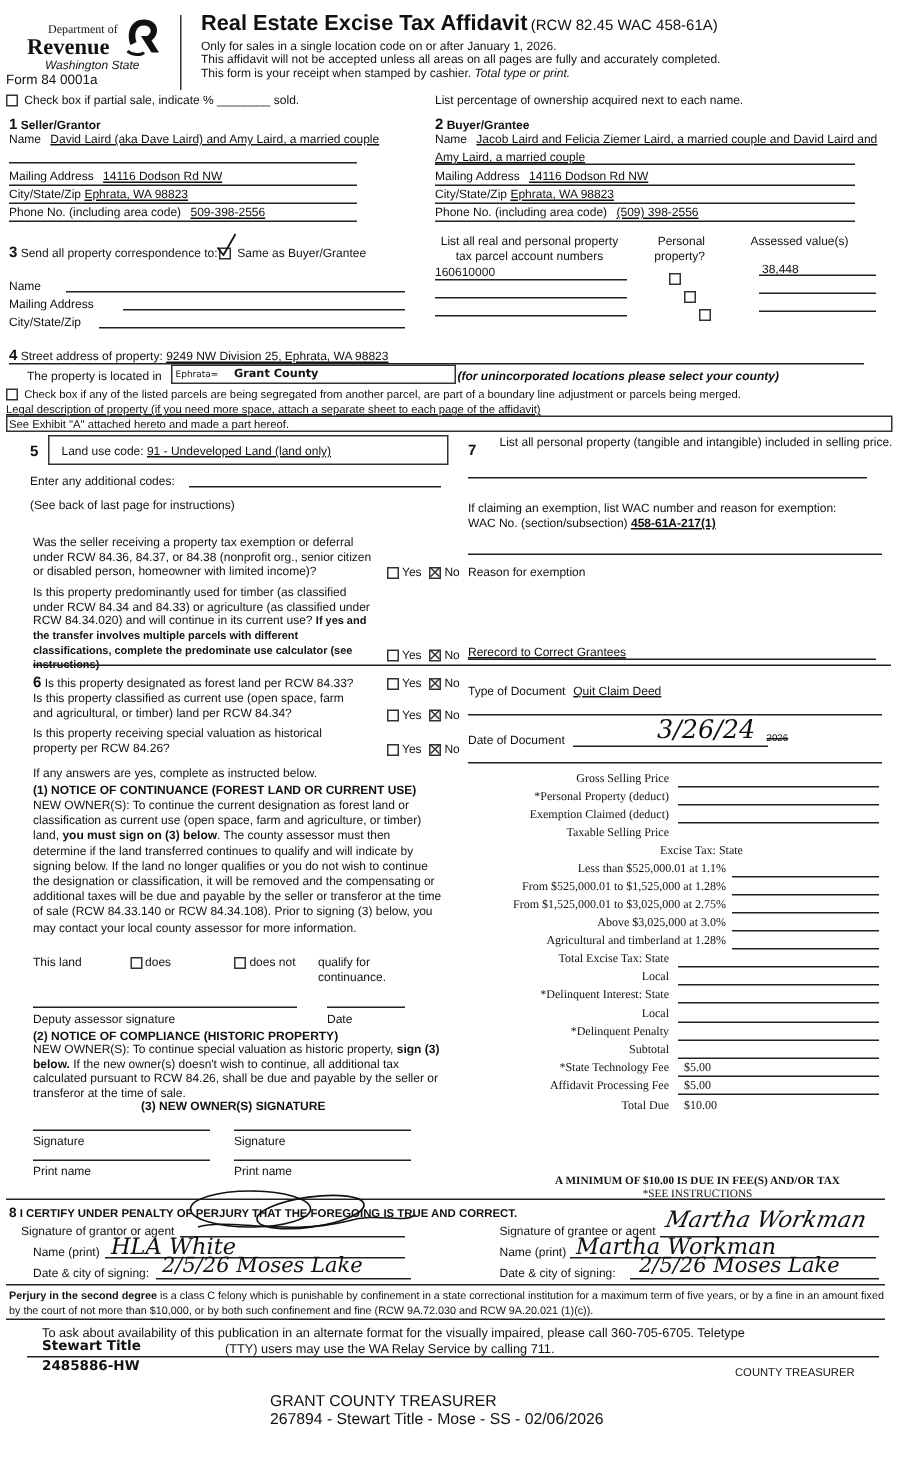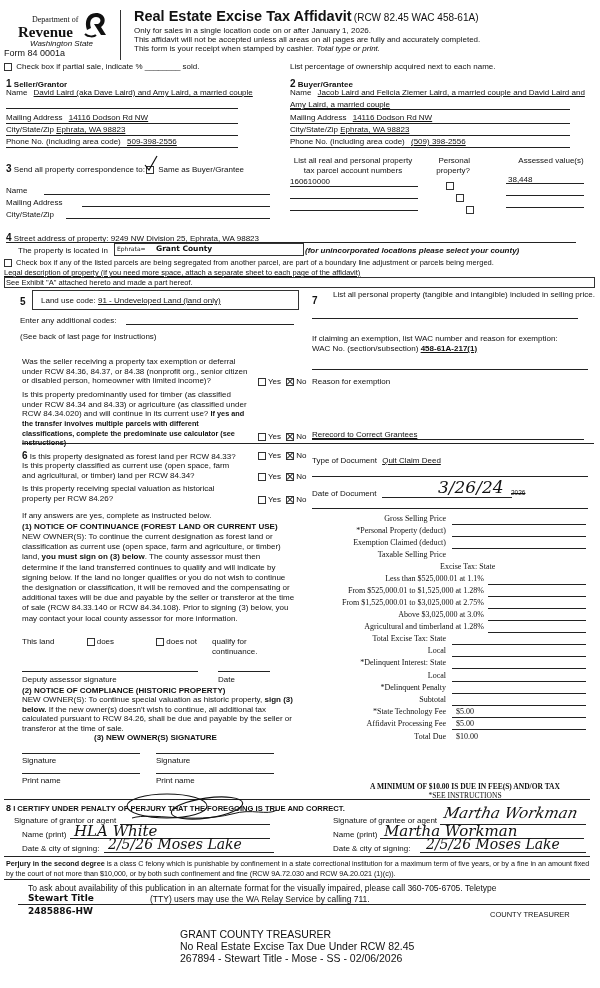--- a/index.html
+++ b/index.html
@@ -106,21 +106,21 @@
 </div>
 <div class="abs" style="left:6px;top:186px;">Name</div>
 <div class="line" style="left:44px;top:194px;width:226px;"></div>
 <div class="abs" style="left:6px;top:198px;">Mailing Address</div>
 <div class="line" style="left:82px;top:206px;width:188px;"></div>
 <div class="abs" style="left:6px;top:210px;">City/State/Zip</div>
 <div class="line" style="left:66px;top:218px;width:204px;"></div>
 
 <div class="abs" style="left:288px;top:156px;width:130px;text-align:center;">List all real and personal property tax parcel account numbers</div>
 <div class="abs" style="left:428px;top:156px;width:42px;text-align:right;">Personal property?</div>
-<div class="abs" style="left:506px;top:156px;width:90px;text-align:center;">Assessed value(s)</div>
+<div class="abs" style="left:488px;top:156px;width:90px;text-align:center;">Assessed value(s)</div>
 <div id="parcel-rows"><div class="abs" style="left: 290px; top: 177px;">160610000</div><div class="line" style="left: 290px; top: 186px; width: 128px;"></div><span class="chk abs" style="left: 446px; top: 181px;"></span><div class="abs" style="left: 508px; top: 175px;">38,448</div><div class="line" style="left: 506px; top: 183px; width: 78px;"></div><div class="abs" style="left: 290px; top: 189px;"></div><div class="line" style="left: 290px; top: 198px; width: 128px;"></div><span class="chk abs" style="left: 446px; top: 193px;"></span><div class="abs" style="left: 508px; top: 187px;"></div><div class="line" style="left: 506px; top: 195px; width: 78px;"></div><div class="abs" style="left: 290px; top: 201px;"></div><div class="line" style="left: 290px; top: 210px; width: 128px;"></div><span class="chk abs" style="left: 446px; top: 205px;"></span><div class="abs" style="left: 508px; top: 199px;"></div><div class="line" style="left: 506px; top: 207px; width: 78px;"></div></div>
 
 <div class="abs" style="left:6px;top:232px;white-space:nowrap;">
   <span class="b" style="font-size:10px;">4</span>
   <span>Street address of property:</span>
   <span class="u">9249 NW Division 25, Ephrata, WA  98823</span>
 </div>
 <div class="line" style="left:6px;top:242px;width:570px;"></div>
 <div class="abs" style="left:18px;top:246px;">The property is located in</div>
 <div class="abs" style="left:114px;top:243px;width:188px;height:11px;border:1px solid #333;font-family:'DejaVu Sans',sans-serif;font-size:7.5px;white-space:nowrap;">
@@ -330,15 +330,14 @@
 </div>
 <div class="line" style="left:4px;top:879px;width:586px;"></div>
 <div class="abs" style="left:28px;top:883px;font-size:8.5px;">To ask about availability of this publication in an alternate format for the visually impaired, please call 360-705-6705. Teletype</div>
 <div class="abs b" style="left:28px;top:893px;font-family:'DejaVu Sans',sans-serif;font-size:9px;">Stewart Title</div>
 <div class="abs" style="left:150px;top:894px;font-size:8.5px;">(TTY) users may use the WA Relay Service by calling 711.</div>
 <div class="line" style="left:18px;top:904px;width:568px;"></div>
 <div class="abs b" style="left:28px;top:906px;font-family:'DejaVu Sans',sans-serif;font-size:9px;">2485886-HW</div>
 <div class="abs" style="left:490px;top:910px;font-size:7.5px;">COUNTY TREASURER</div>
 <div class="abs" style="left:180px;top:928px;font-size:10.5px;line-height:12px;">
   <div>GRANT COUNTY TREASURER</div>
-  <div>No Real Estate Excise Tax Due Under RCW 82.45</div>
   <div>267894 - Stewart Title - Mose - SS - 02/06/2026</div>
 </div>
 
 </body></html>

